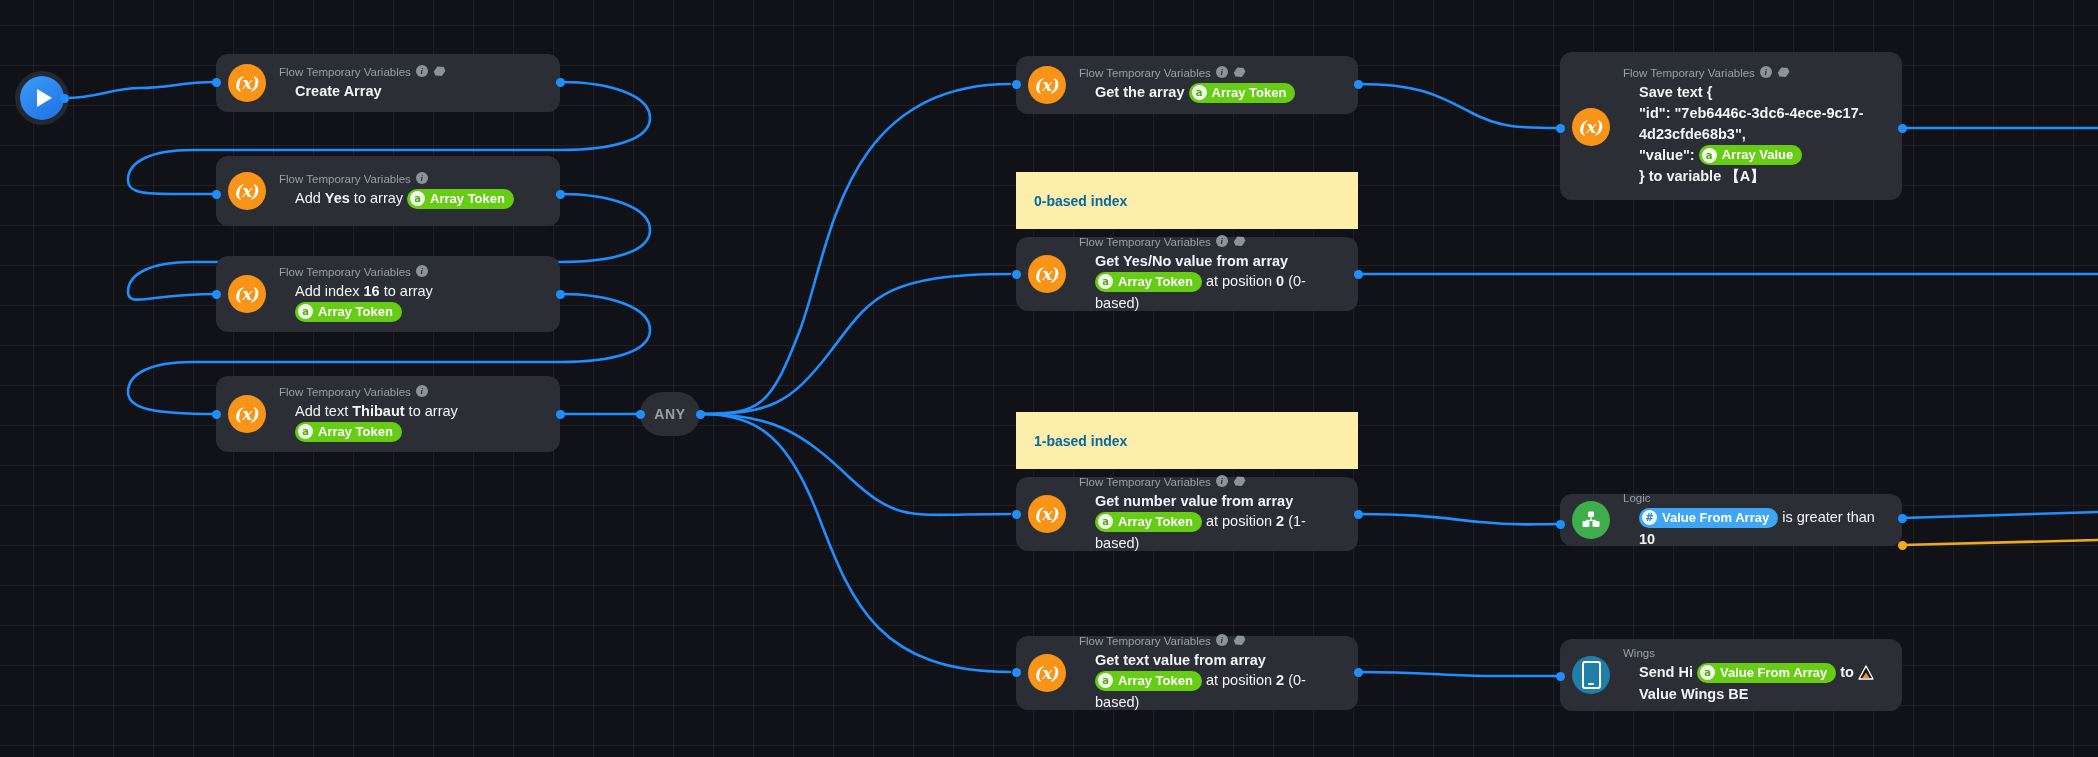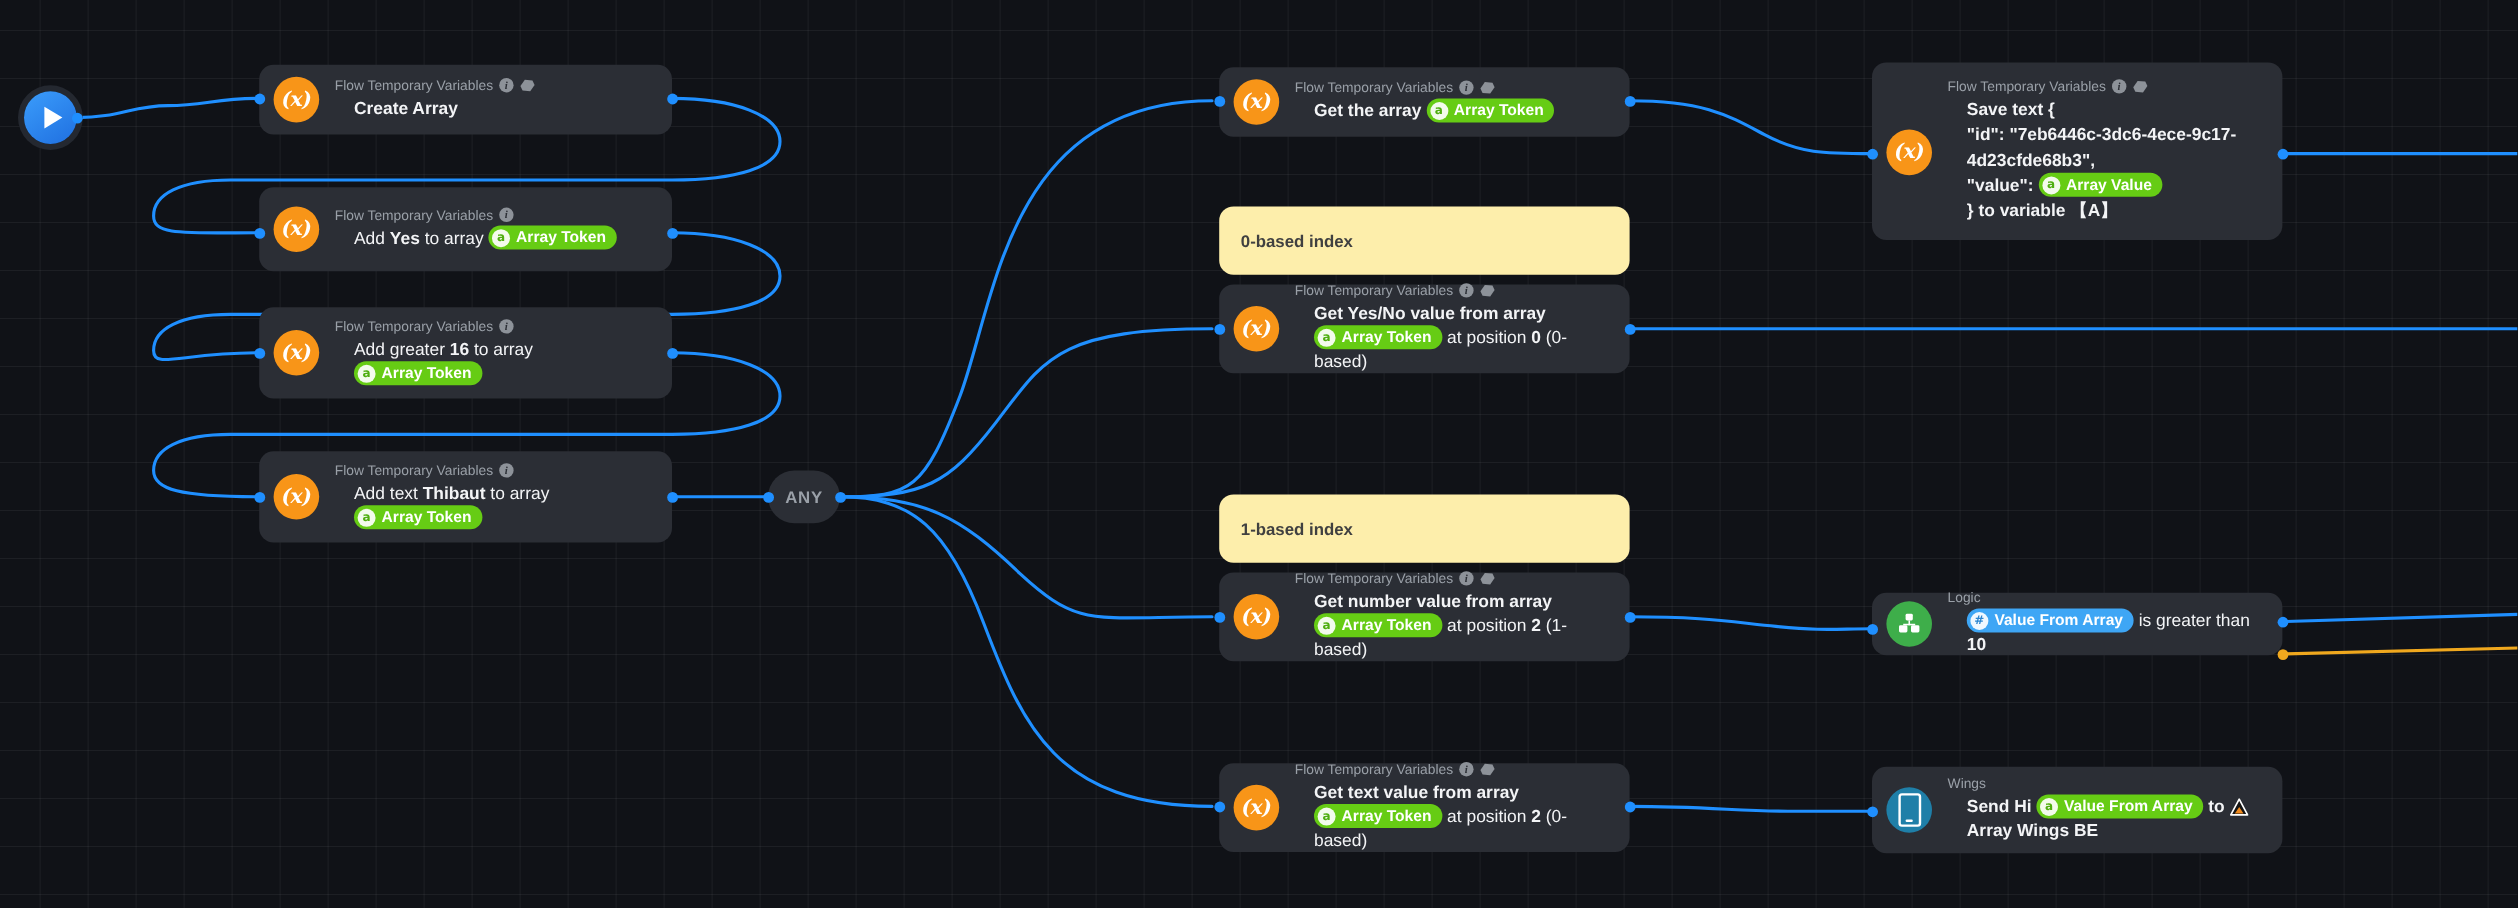--- a/index.html
+++ b/index.html
@@ -99,22 +99,22 @@
 
   
   .any-node{
     position:absolute;background:#2b2e35;border-radius:22px;
     display:flex;align-items:center;justify-content:center;
     color:#9aa0a8;font-size:14px;font-weight:700;letter-spacing:0.6px;
   }
 
   
   .note{
-    position:absolute;background:#fdeeab;border-radius:12px;
-    color:#404040;font-size:14px;font-weight:600;
+    position:absolute;background:#fdeeab;border-radius:0;
+    color:#0369a1;font-size:14px;font-weight:600;
     display:flex;align-items:center;padding:0 18px;box-sizing:border-box;
   }
 
   
   .port{
     position:absolute;width:9px;height:9px;border-radius:50%;
     background:#1f8fff;margin:-4.5px 0 0 -4.5px;
   }
   .port.amber{background:#f0a81e;}
 
@@ -225,21 +225,21 @@
   <div class="node" style="left:216px;top:256px;width:344px;height:76px;">
     <div class="node-icon icon-orange">
       <span class="glyph">(x)</span>
     </div>
     <div class="node-body">
       <div class="node-kicker">
         <span>Flow Temporary Variables</span>
         <span class="mini-info">i</span>
       </div>
       <div class="node-title">
-        <span class="reg">Add greater </span><span class="bold">16</span><span class="reg"> to array</span><br>
+        <span class="reg">Add index </span><span class="bold">16</span><span class="reg"> to array</span><br>
         <span class="pill pill-green">
             <span class="pill-dot">a</span>
             <span>Array Token</span>
           </span>
       </div>
     </div>
   </div>
   <span class="port" style="left:216px;top:294px;"></span>
   <span class="port" style="left:560px;top:294px;"></span>
 
@@ -435,19 +435,19 @@
         <span>Wings</span>
       </div>
       <div class="node-title">
         <span class="bold">Send Hi </span><span class="pill pill-green">
             <span class="pill-dot">a</span>
             <span>Value From Array</span>
           </span><span class="bold"> to </span><svg class="warn-glyph" viewBox="0 0 16 15">
             <path d="M8 1 L15 14 L1 14 Z" fill="#141414" stroke="#ffffff" stroke-width="1.4" stroke-linejoin="round"></path>
             <path d="M8 7.5 L11.6 13 L4.4 13 Z" fill="#f08a1e"></path>
           </svg><br>
-        <span class="bold">Array Wings BE</span>
+        <span class="bold">Value Wings BE</span>
       </div>
     </div>
   </div>
   <span class="port" style="left:1560px;top:676px;"></span>
 
 </div>
 
 </body></html>

